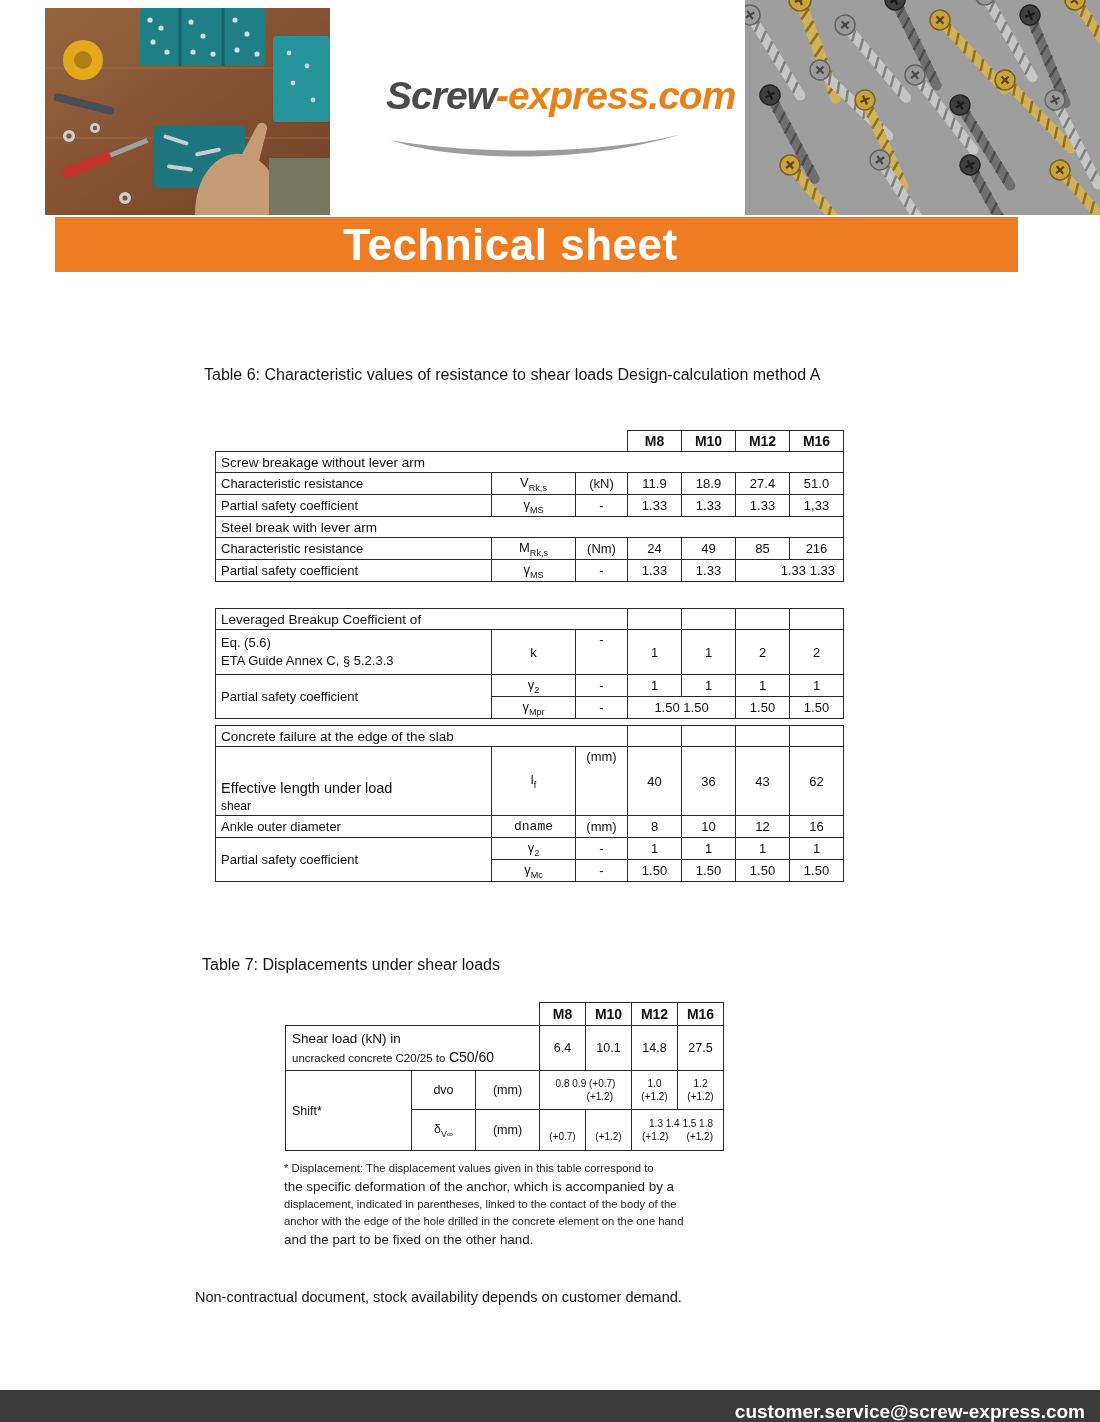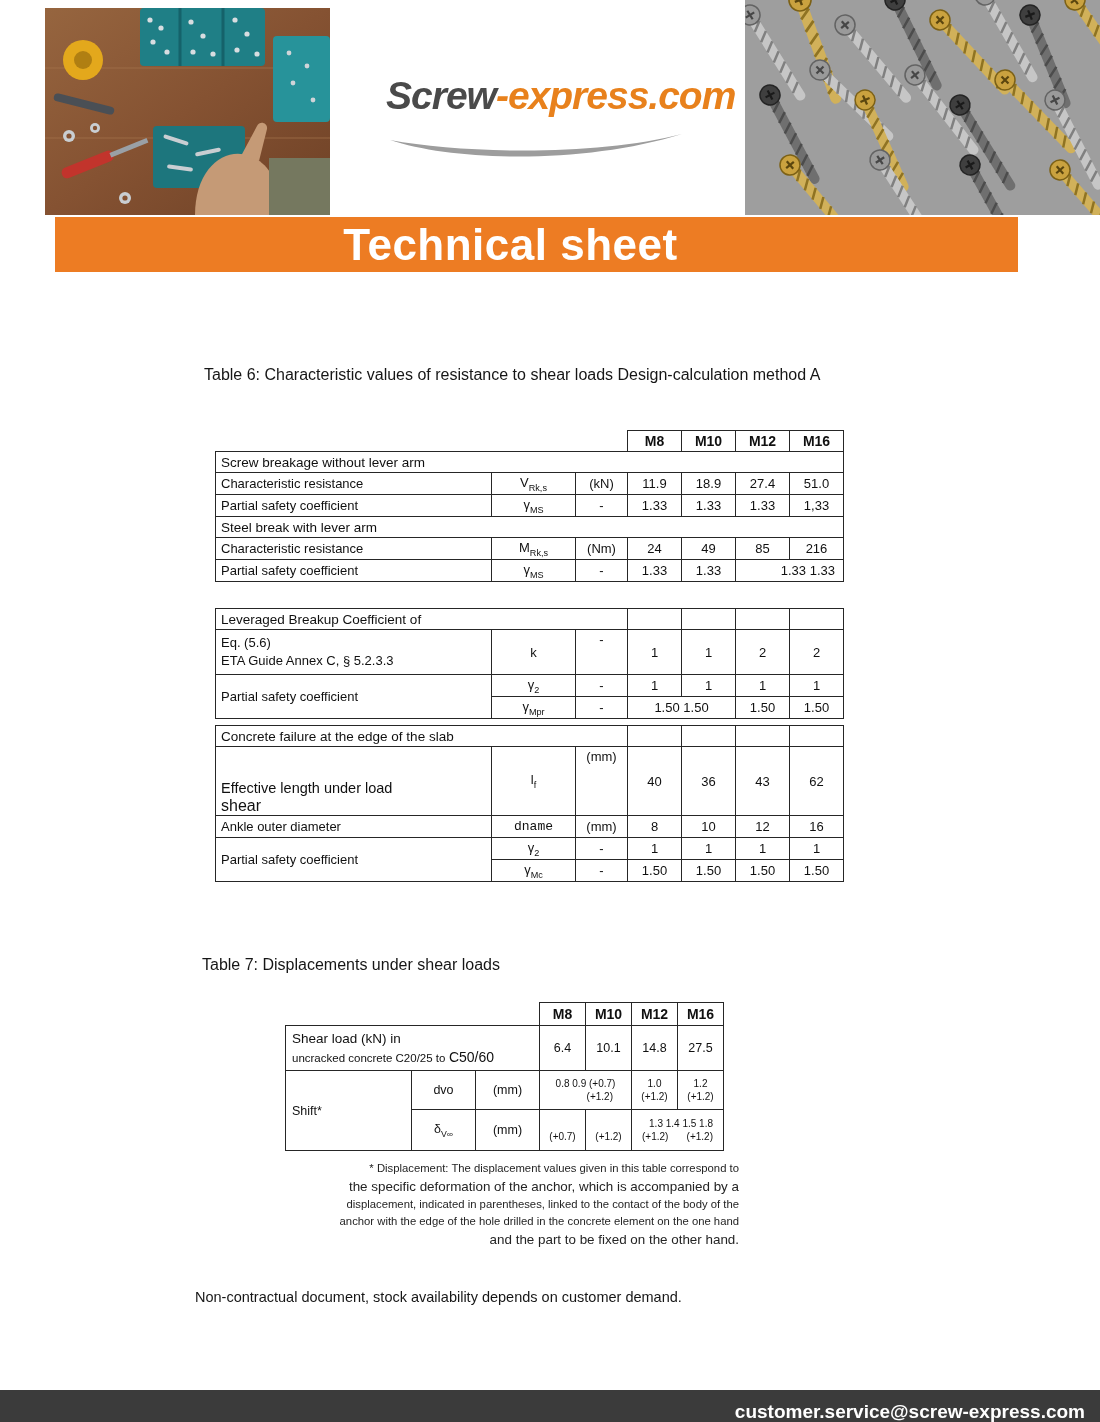--- a/index.html
+++ b/index.html
@@ -18,21 +18,21 @@
   .swoosh{position:absolute;left:0;top:56px;width:300px;height:36px;}
 
   .banner{position:absolute;left:55px;top:217px;width:963px;height:55px;background:#ED7C23;
           display:flex;align-items:center;justify-content:center;}
   .banner span{color:#fff;font-weight:bold;font-size:44px;letter-spacing:.5px;transform:translateX(-26px);}
 
   
   .t6-title{position:absolute;left:204px;top:366px;font-size:16px;color:#161616;}
   .t7-title{position:absolute;left:202px;top:956px;font-size:16px;color:#161616;}
   .footnote{position:absolute;left:284px;top:1160px;width:455px;color:#242424;}
-  .footnote div{line-height:17px;text-align:right;}
+  .footnote div{line-height:17px;}
   .fn-sm{font-size:11.3px;}
   .fn-lg{font-size:13.4px;line-height:19px !important;}
   .disclaimer{position:absolute;left:195px;top:1289px;font-size:14.5px;color:#161616;}
   .footer{position:absolute;left:0;top:1390px;width:1100px;height:44px;background:#3B3B3B;
           display:flex;align-items:center;justify-content:flex-end;}
   .footer span{color:#fff;font-weight:bold;font-size:19px;padding-right:15px;}
 
   
   table.t6{position:absolute;left:215px;border-collapse:collapse;table-layout:fixed;background:#fff;}
   .t6 td{border:1px solid #262626;font-size:13px;padding:0 5px;color:#101010;height:21px;
@@ -42,21 +42,21 @@
   .t6 .colhead{font-weight:bold;text-align:center;font-size:14px;}
   .t6 td.sym,.t6 td.unit,.t6 td.val{text-align:center;padding:0 2px;}
   .t6 tr.h20 td{height:20px;}
   .t6 tr.h42 td{height:42px;}
   .t6 tr.h40 td{height:40px;}
   .t6 .sect{font-size:13.5px;}
   .vtop{vertical-align:top;padding-top:2px !important;}
   .block1{top:430px;} .block2{top:608px;} .block3{top:725px;}
   sub{font-size:.7em;}
   .fs9{font-size:9px;}.fs95{font-size:9.5px;color:#333;font-family:Liberation Mono, monospace;}.fs10{font-size:10px;}.fs11{font-size:11px;}
-  .fs115{font-size:11.5px;}.fs12{font-size:16px;}.fs125{font-size:12.5px;}.fs13{font-size:13px;}
+  .fs115{font-size:11.5px;}.fs12{font-size:12px;}.fs125{font-size:12.5px;}.fs13{font-size:13px;}
   .fs135{font-size:13.5px;}.fs14{font-size:14px;margin-top:40px;}.fs145{font-size:14.5px;margin-top:32px;}.fs15{font-size:15px;}
   .fs155{font-size:15.5px;}
   .alr{text-align:right !important;padding-right:8px !important;}
   .lbl2 div{line-height:18px;}
 
   
   table.t7{position:absolute;left:285px;top:1002px;border-collapse:collapse;table-layout:fixed;background:#fff;}
   .t7 td{border:1px solid #262626;font-size:12.5px;padding:0 4px;color:#101010;height:22px;
          text-align:center;overflow:hidden;}
   .c7-label{width:126px;}.c7-sym{width:64px;}.c7-unit{width:64px;}.c7-val{width:46px;}

